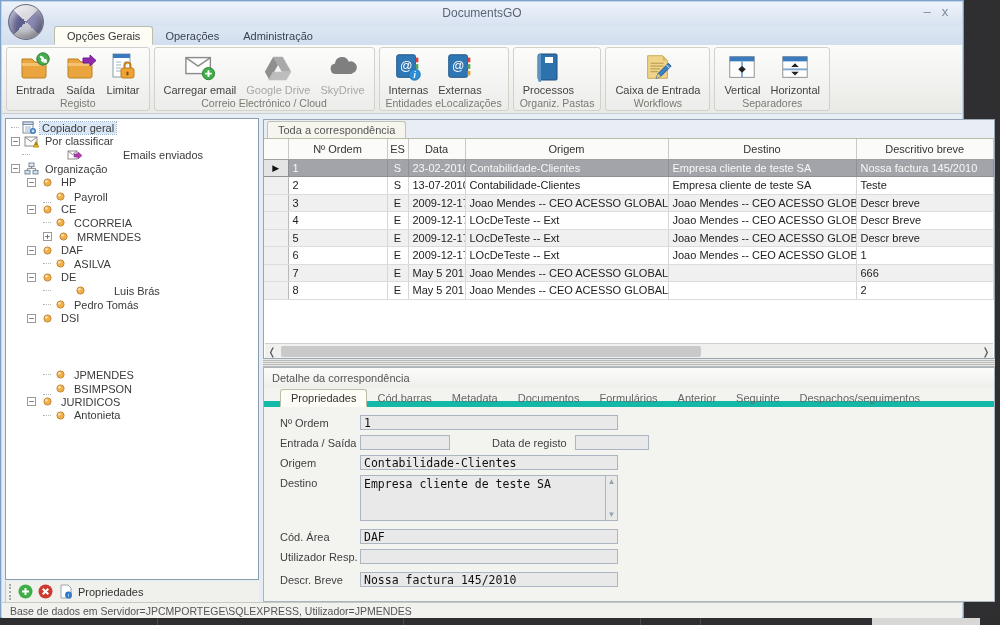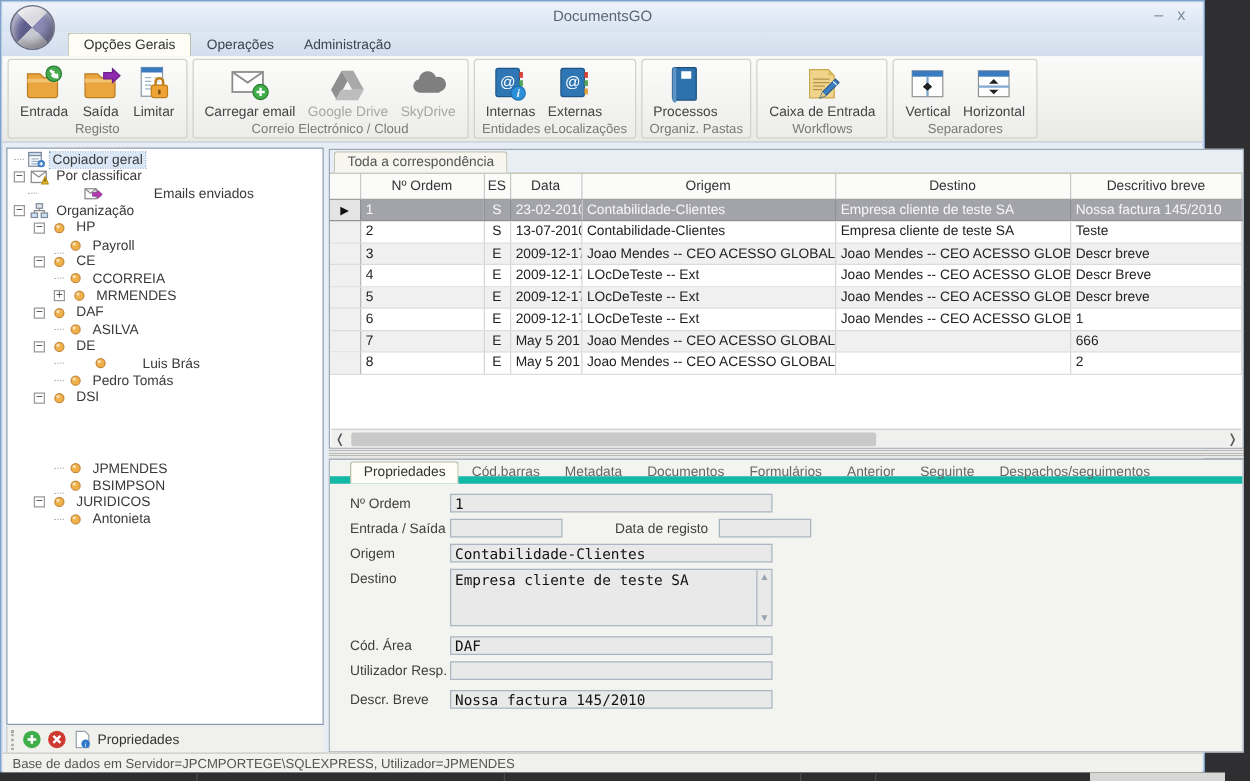--- a/index.html
+++ b/index.html
@@ -620,20 +620,21 @@
       <div id="hscroll">
         <span class="sarrow">❬</span>
         <div id="hthumb"></div>
         <span class="sarrow" style="margin-left:auto">❭</span>
       </div>
     </div>
 
     <div id="splitter"></div>
 
     <div id="detail">
+      <div id="detail-header">Detalhe da correspondência</div>
       <div id="detail-tabs"><span class="dtab active">Propriedades</span><span class="dtab">Cód.barras</span><span class="dtab">Metadata</span><span class="dtab">Documentos</span><span class="dtab">Formulários</span><span class="dtab">Anterior</span><span class="dtab">Seguinte</span><span class="dtab">Despachos/seguimentos</span></div>
       <div id="form">
         <div class="frow">
           <span class="flabel">Nº Ordem</span>
           <input class="finput" value="1" style="">
         </div>
         <div class="frow">
           <span class="flabel">Entrada / Saída</span>
           <input class="finput small" value="" style="">
           <span class="fmid">Data de registo</span>

